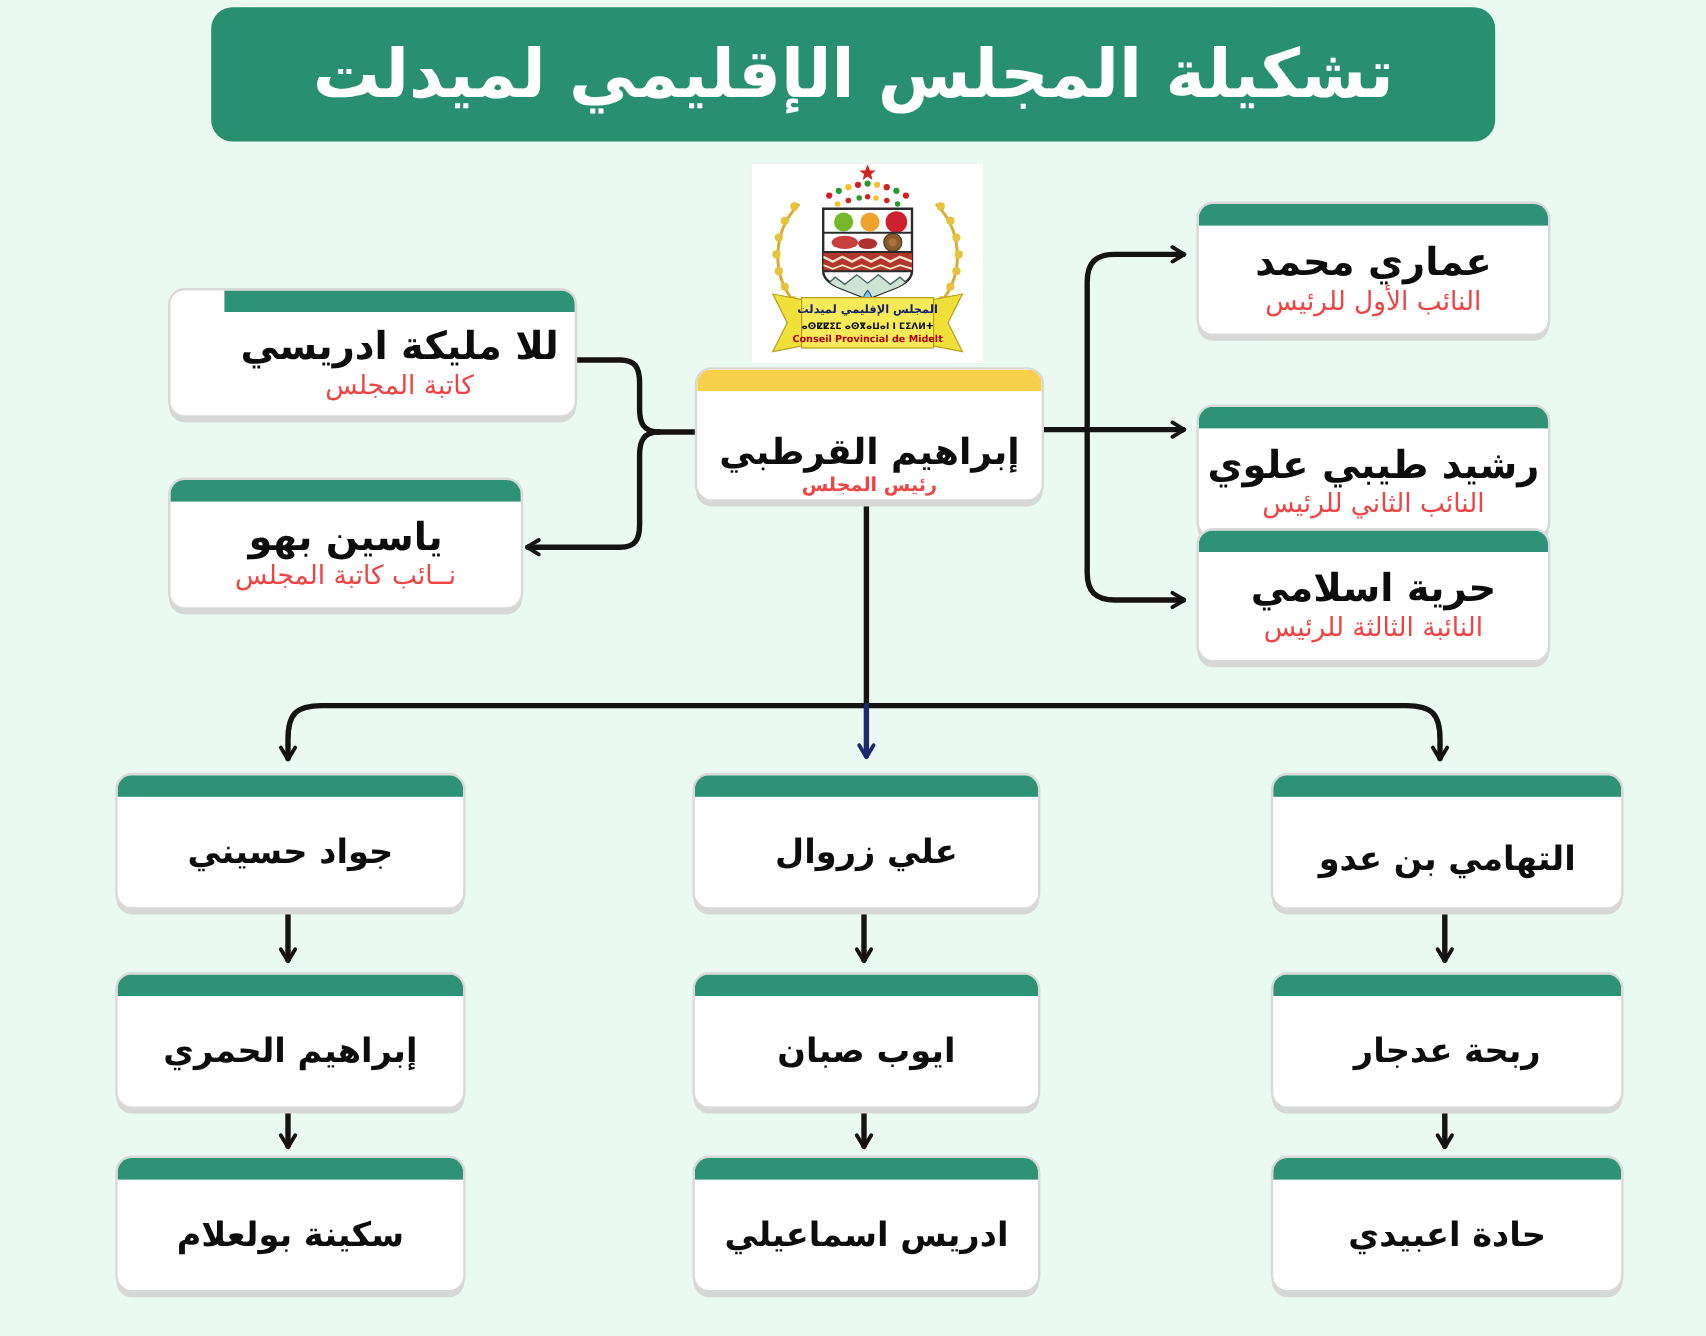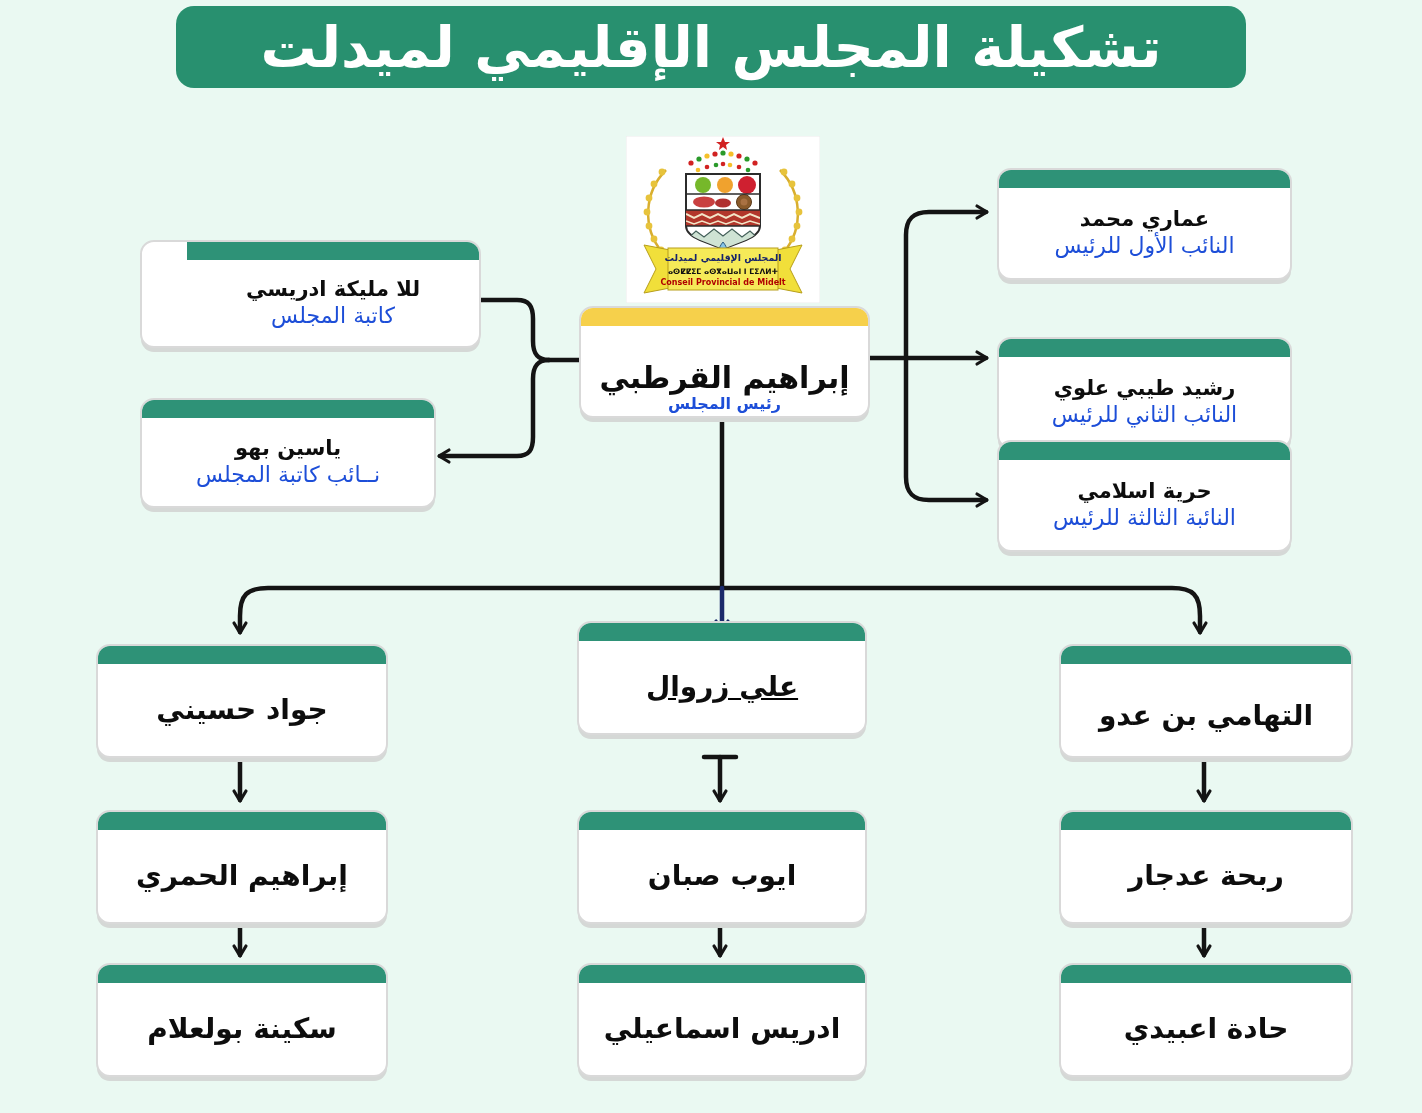--- a/index.html
+++ b/index.html
@@ -2,38 +2,38 @@
 <html lang="ar" style="--banner_green: #28906f; --card_header_green: #2e9277; --president_header_yellow: #f6d04b; --background_mint: #eaf9f2; --connector_black: #141414; --middle_arrow_navy: #1b2a6b; --card_border_gray: #d9d9d9;"><head>
 <meta charset="utf-8">
 <style>
   html,body { margin:0; padding:0; background: var(--background_mint,#eaf9f2); }
   .canvas {
     position:relative; width:1422px; height:1113px; overflow:hidden;
     background: var(--background_mint,#eaf9f2);
     font-family:"DejaVu Sans", sans-serif;
   }
   .banner {
-    position:absolute; left:176px; top:6px; width:1070px; height:82px;
+    position:absolute; left:176px; top:6px; width:1070px; height:112px;
     background: var(--banner_green,#28906f); border-radius:18px;
     display:flex; align-items:center; justify-content:center;
   }
   .banner-title { color:#ffffff; font-size:56px; font-weight:bold; letter-spacing:-1px; }
 
   .card {
     position:absolute; background:#ffffff;
     border:2px solid var(--card_border_gray,#d9d9d9);
     border-radius:14px; overflow:hidden;
     box-shadow:0 5px 0 -1px #d5d8d6;
     display:flex; flex-direction:column;
   }
   .card-top { flex:0 0 18px; height:18px; background: var(--card_header_green,#2e9277); }
   .card-top.yellow { background: var(--president_header_yellow,#f6d04b); }
   .card-body { flex:1; display:flex; flex-direction:column; align-items:center; justify-content:center; gap:2px; padding:2px 8px; }
-  .name { font-weight:bold; font-size:21px; color:#0d0d0d; line-height:1.15; white-space:nowrap; }
-  .role { font-size:22px; color:#1d4ed8; line-height:1.2; white-space:nowrap; }
+  .name { font-weight:bold; font-size:32px; color:#0d0d0d; line-height:1.15; white-space:nowrap; }
+  .role { font-size:22px; color:#ef4444; line-height:1.2; white-space:nowrap; }
   .president .name { font-size:30px;margin-top:32px; }
   .president .role { font-size:16px; font-weight:bold; margin-top:-4px; }
   .member .name { font-size:28px;text-align:center; }
 
   .connectors { position:absolute; left:0; top:0; width:1422px; height:1113px; pointer-events:none; }
   .connectors path, .connectors line {
     fill:none; stroke: var(--connector_black,#141414);
     stroke-width:4.5; stroke-linecap:round; stroke-linejoin:round;
   }
   .connectors path.navy, .connectors line.navy { stroke: var(--middle_arrow_navy,#1b2a6b); }
@@ -243,21 +243,21 @@
         <div class="name">إبراهيم الحمري</div>
       </div>
   </div>
   <div class="card member" style="left:96px; top:963px; width:288px; height:110px;">
     <div class="card-top"></div>
     <div class="card-body" dir="rtl">
         <div class="name">سكينة بولعلام</div>
       </div>
   </div>
 
-  <div class="card member" style="left:577px; top:621px; width:286px; height:110px;text-decoration:underline;">
+  <div class="card member" style="left:577px; top:644px; width:286px; height:110px;">
     <div class="card-top"></div>
     <div class="card-body" dir="rtl">
         <div class="name">علي زروال</div>
       </div>
   </div>
   <div class="card member" style="left:577px; top:810px; width:286px; height:110px;">
     <div class="card-top"></div>
     <div class="card-body" dir="rtl">
         <div class="name">ايوب صبان</div>
       </div>

